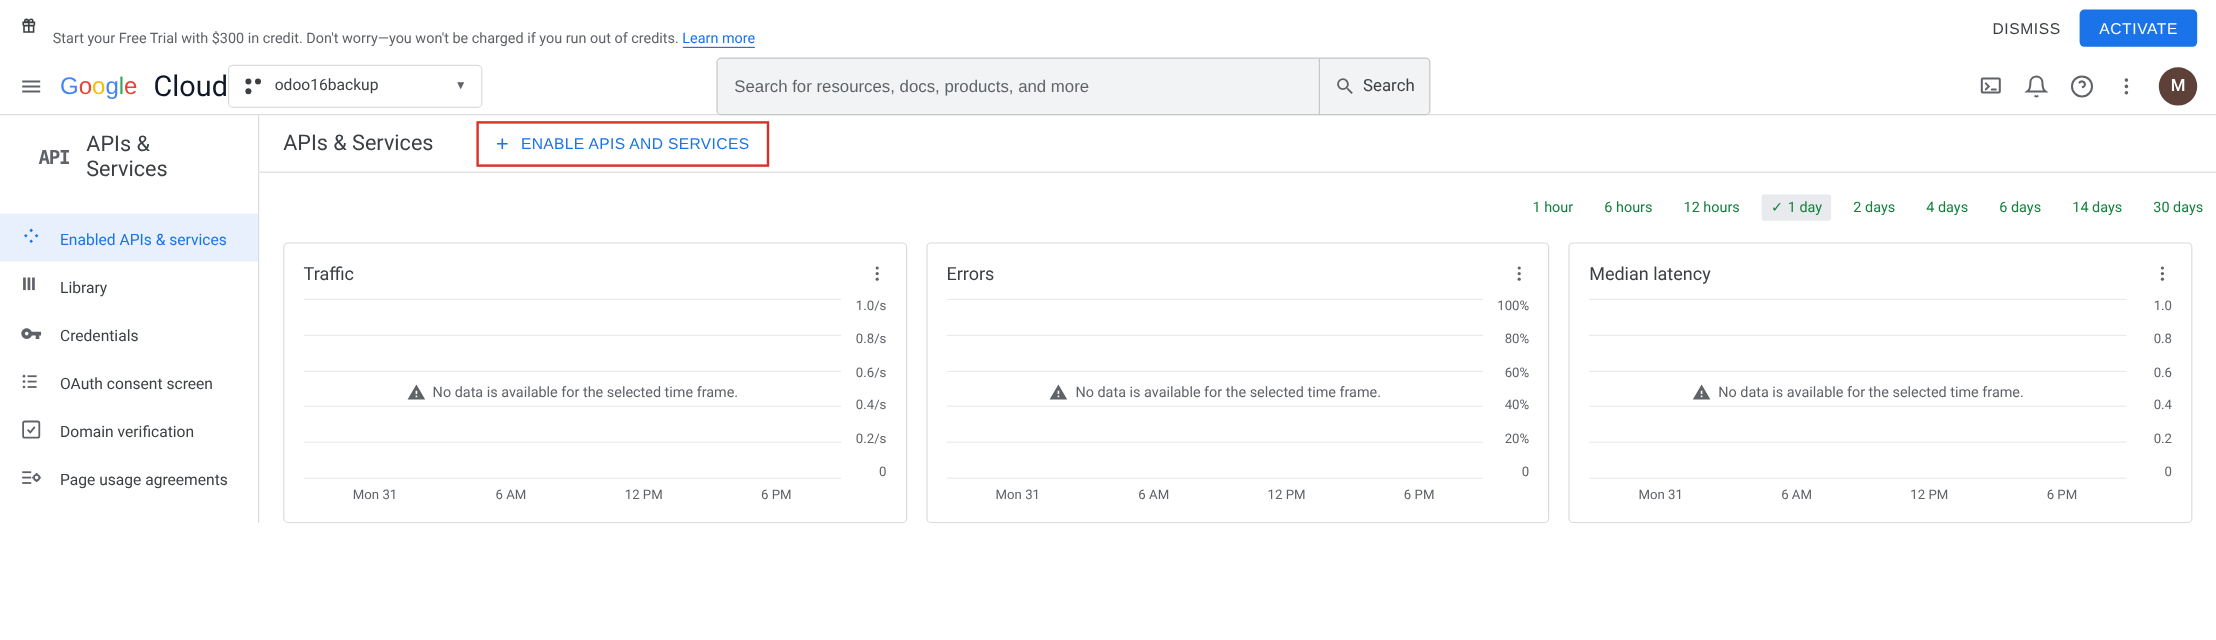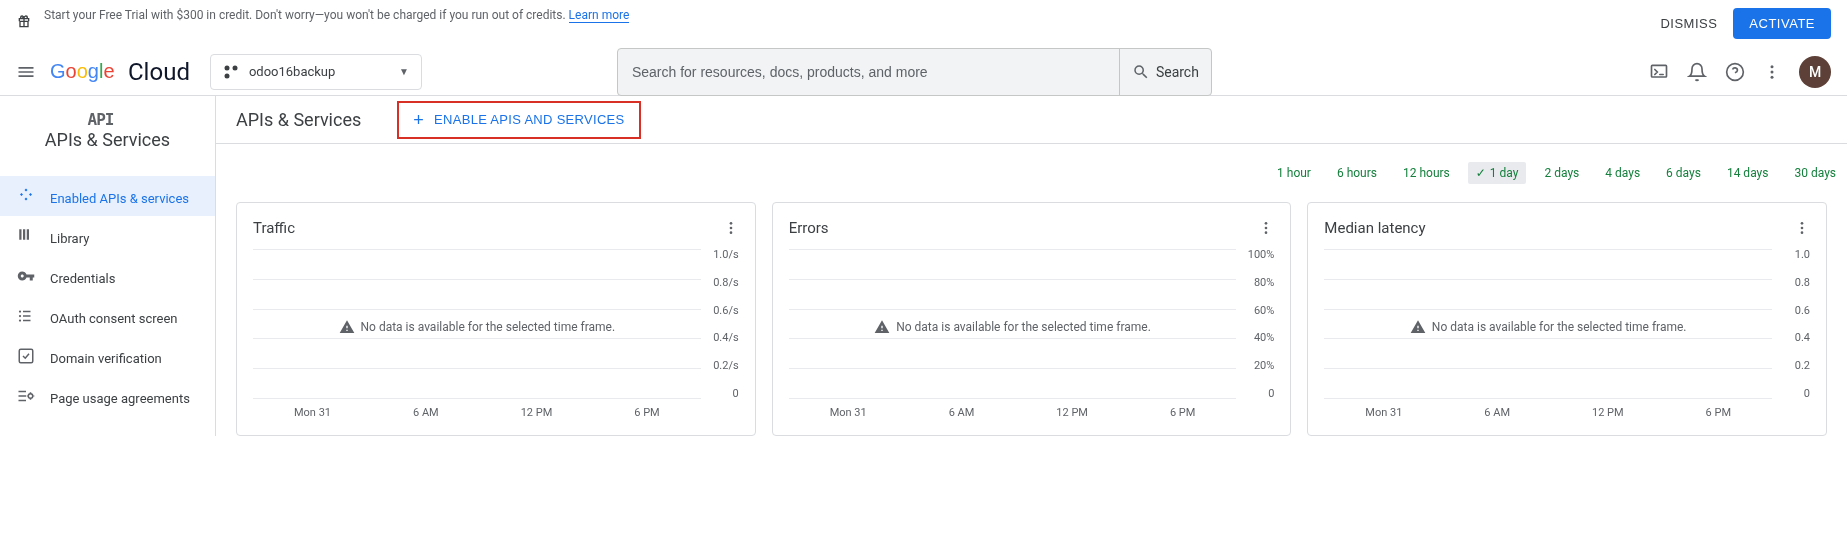--- a/index.html
+++ b/index.html
@@ -1,49 +1,49 @@
 <!DOCTYPE html>
 <html><head>
 <meta charset="utf-8">
 <style>
 * { box-sizing: border-box; margin: 0; padding: 0; }
 body { font-family: "Google Sans", Roboto, Arial, sans-serif; font-size: 13px; color: #3c4043; background: #fff; width: 1847px; }
 
 
-.banner { display: flex; align-items: flex-start; padding: 8px 16px 8px 44px; border-bottom: 1px solid transparent; }
+.banner { display: flex; align-items: flex-end; padding: 8px 16px 8px 44px; border-bottom: 1px solid transparent; }
 .banner-gift { position: absolute; left: 16px; top: 14px; }
 .banner-text { font-size: 12px; color: #5f6368; }
 .banner-link { color: #1a73e8; text-decoration: none; border-bottom: 1px solid #1a73e8; }
 .banner-spacer { flex: 1; }
 .dismiss-btn { font-size: 13px; font-weight: 500; color: #3c4043; background: none; border: none; padding: 8px 16px; cursor: pointer; letter-spacing: 0.5px; }
 .activate-btn { font-size: 13px; font-weight: 500; color: #fff; background: #1a73e8; border: none; padding: 8px 16px; border-radius: 4px; cursor: pointer; letter-spacing: 0.5px; }
 
 
 .top-header { display: flex; align-items: center; padding: 8px 16px; border-bottom: 1px solid #dadce0; height: 48px; }
 .menu-icon { margin-right: 14px; cursor: pointer; }
-.logo { display: flex; align-items: center; margin-right: 20px; }
+.logo { display: flex; align-items: center; }
 .logo-text-cloud { color: #0f172a; font-size: 24px; margin-left: 4px; font-weight: 400;}
 .project-selector { display: flex; align-items: center; border: 1px solid #dadce0; border-radius: 4px; padding: 6px 12px; width: 212px; height: 36px; cursor: pointer; }
 .project-icon { width: 16px; height: 16px; margin-right: 10px; display:flex;align-items:center;justify-content:center;}
 .project-name { flex: 1; font-size: 13px; color: #3c4043; }
 .dropdown-arrow { font-size: 10px; color: #5f6368; }
 .header-gap { width: 195px; }
 .search-box { display: flex; align-items: center; border: 1px solid #c4c7c5; background: #f1f3f4; border-radius: 4px; height: 48px; width: 595px; }
 .search-input { flex: 1; border: none; background: transparent; padding: 0 14px; font-size: 14px; color: #5f6368; outline: none; }
 .search-input::placeholder { color: #5f6368; }
 .search-btn { display: flex; align-items: center; border-left: 1px solid #c4c7c5; padding: 0 12px; height: 100%; cursor: pointer; }
 .search-btn-label { margin-left: 6px; font-size: 14px; color: #3c4043; }
 .header-right { display: flex; align-items: center; gap: 18px; margin-left: auto; }
 .header-icon { cursor: pointer; color:#5f6368;}
 .avatar { width: 32px; height: 32px; border-radius: 50%; background: #5d4037; color: #fff; display: flex; align-items: center; justify-content: center; font-size: 14px; font-weight: 500; }
 
 
 .content { display: flex; }
 .sidebar { width: 216px; border-right: 1px solid #dadce0; }
-.sidebar-header { display: flex; align-items: center; padding: 14px 8px; font-size: 18px; color: #3c4043; flex-direction: column; }
+.sidebar-header { display: flex; align-items: center; padding: 14px 32px; font-size: 18px; color: #3c4043; }
 .sidebar-header-icon { margin-right: 14px; font-family: monospace; font-weight: 700; color: #5f6368; font-size:16px; letter-spacing:-1px;}
 .sidebar-items { margin-top: 12px; }
 .sidebar-item { display: flex; align-items: flex-end; padding: 10px 16px; font-size: 13px; color: #3c4043; cursor: pointer; }
 .sidebar-item.active { background: #e8f0fe; color: #1a73e8; }
 .sidebar-item.active .sb-icon { fill: #1a73e8; color:#1a73e8;}
 .sb-icon { width: 20px; height: 20px; margin-right: 14px; fill: #5f6368; color:#5f6368; display:flex;align-items:center;justify-content:center;}
 
 .main { flex: 1; }
 .main-header { display: flex; align-items: center; padding: 10px 20px; border-bottom: 1px solid #dadce0; height: 48px;}
 .page-title { font-size: 18px; color: #3c4043; margin-right: 36px; }

